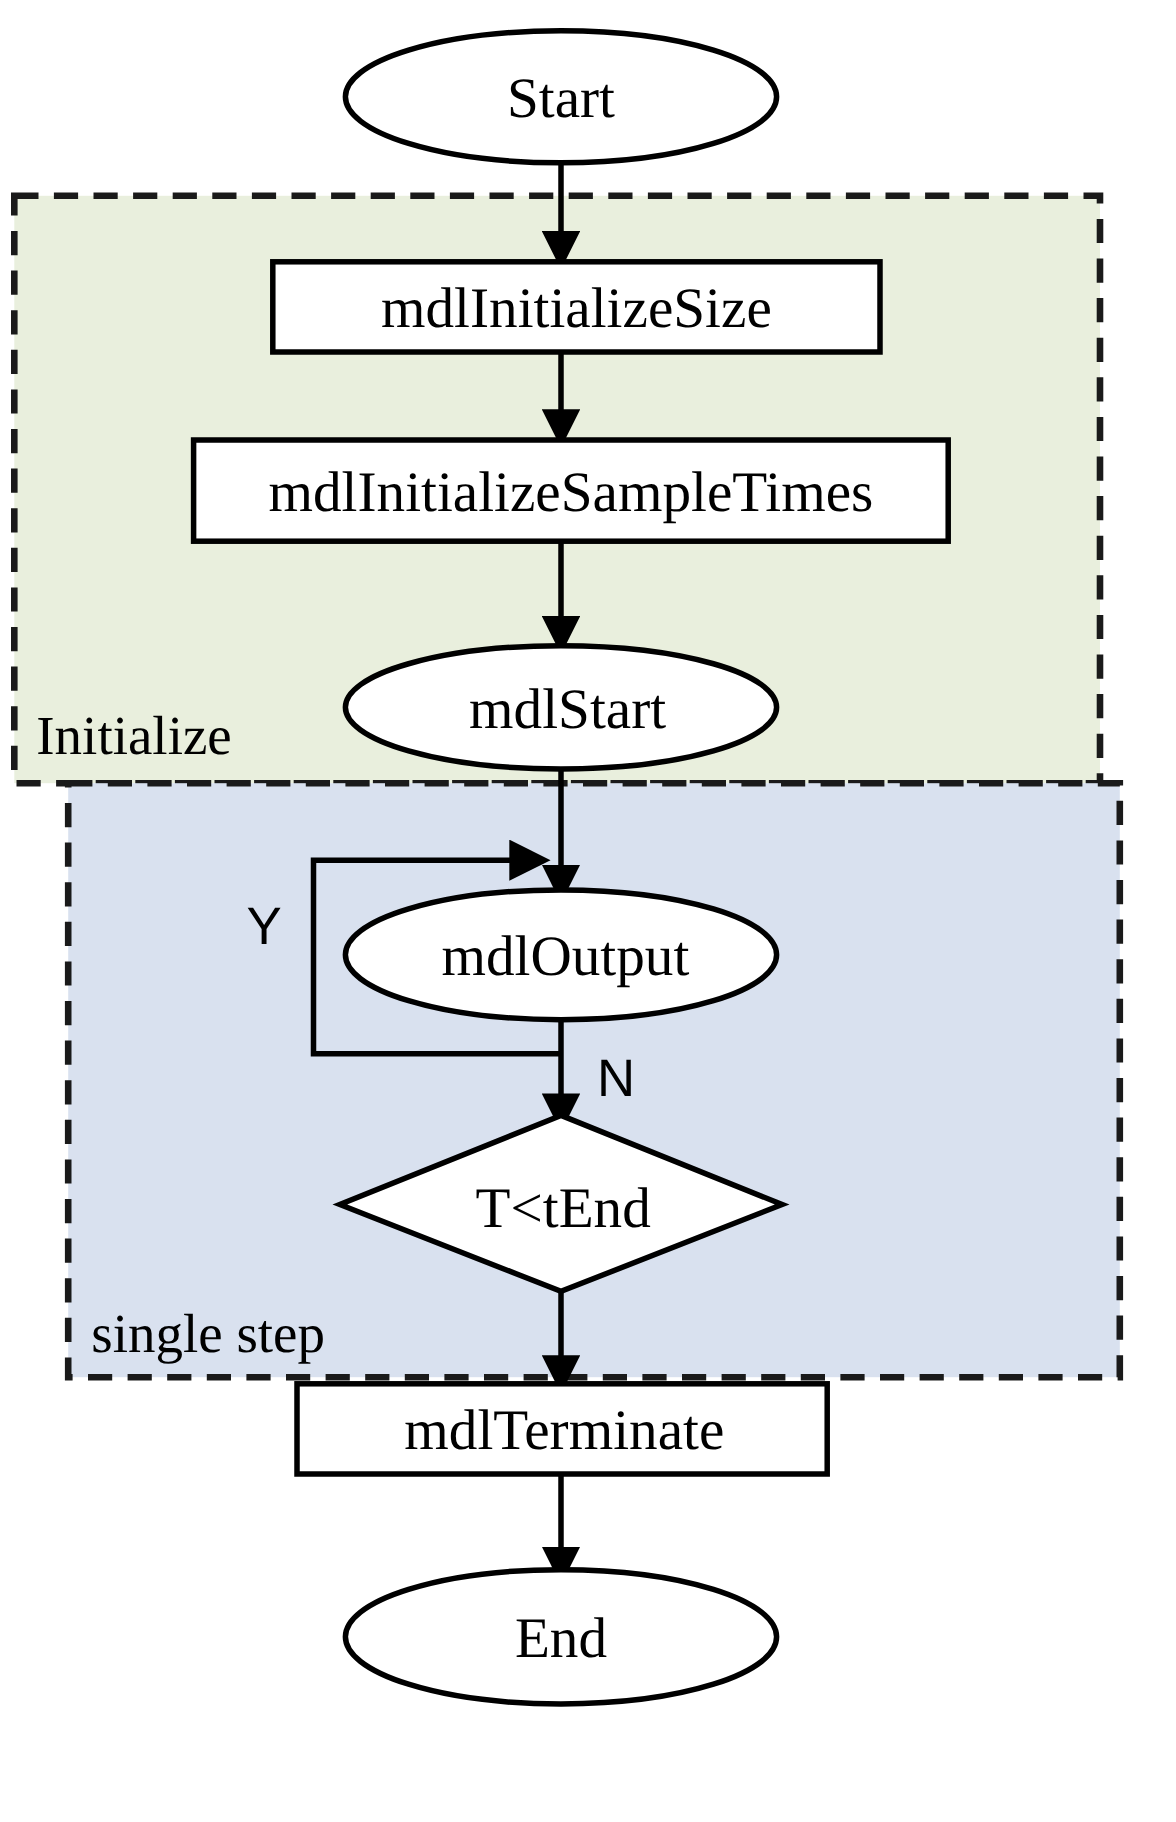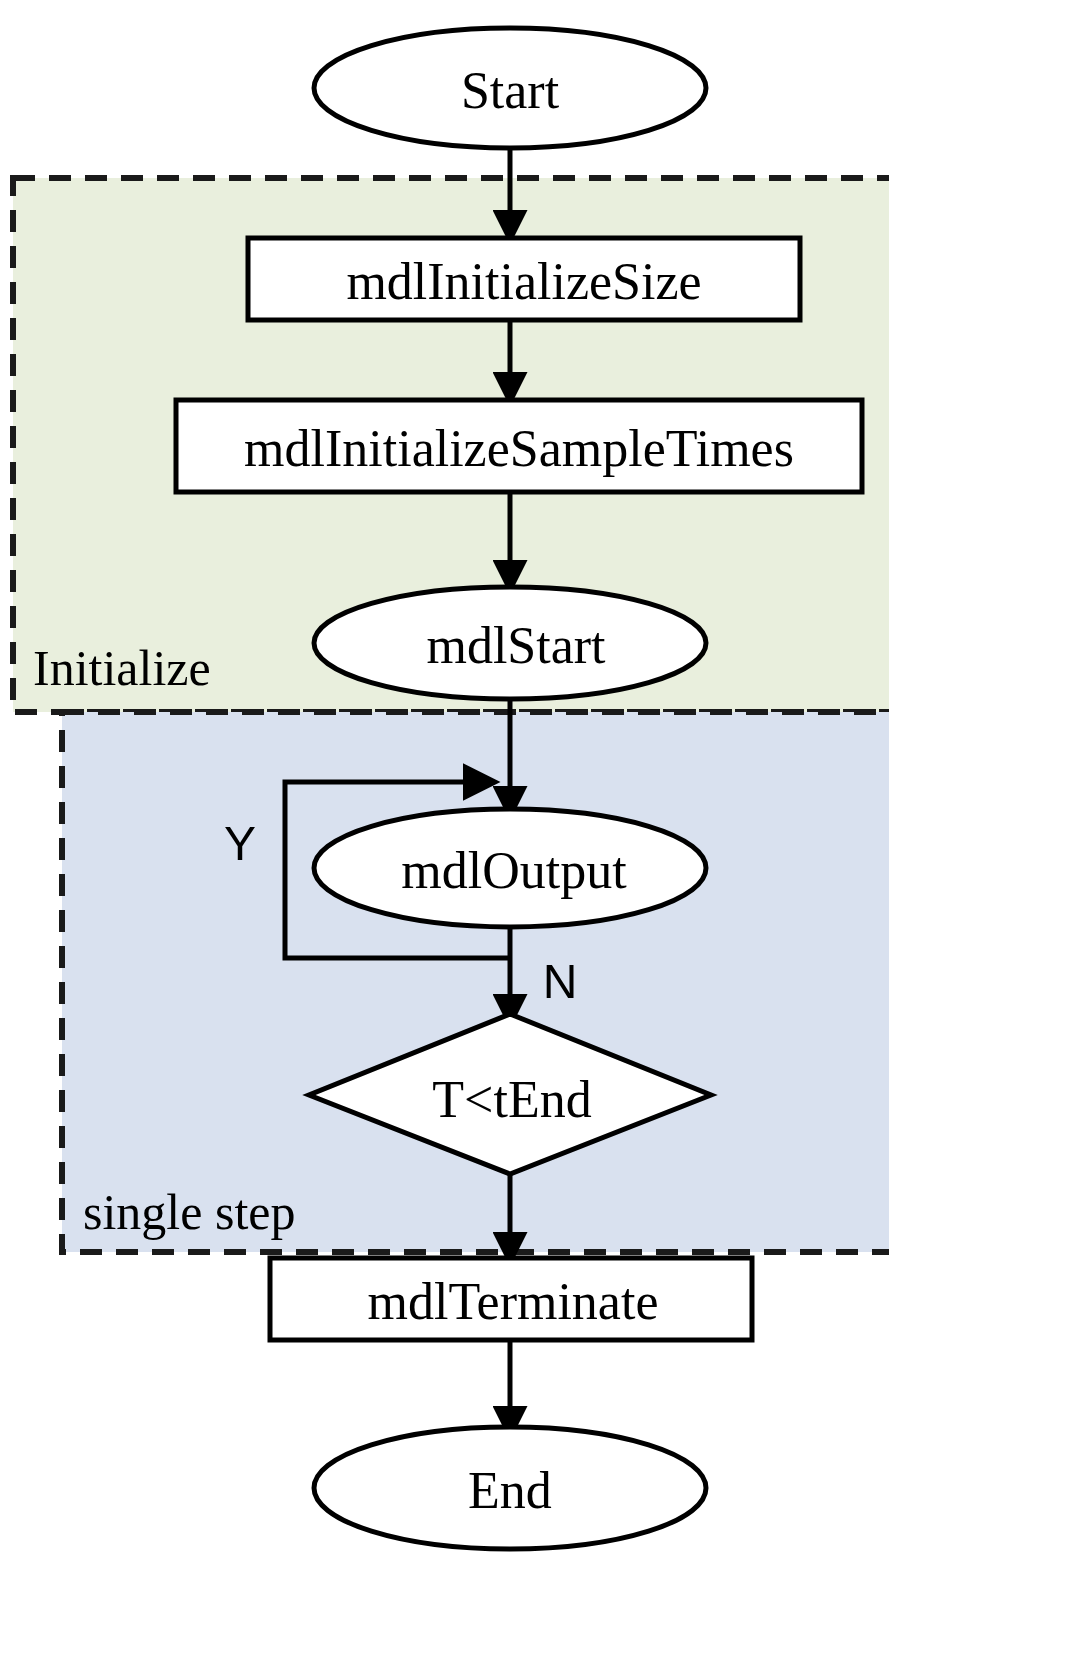--- a/index.html
+++ b/index.html
@@ -6,21 +6,21 @@
   html, body {
     margin: 0;
     padding: 0;
     background: #ffffff;
   }
   body {
     font-family: "Liberation Serif", serif;
   }
   #stage {
     position: relative;
-    width: 889px;
+    width: 1069px;
     height: 1656px;
     background: #ffffff;
     overflow: hidden;
   }
   #flow-svg {
     position: absolute;
     left: 0;
     top: 0;
     width: 1069px;
     height: 1656px;

